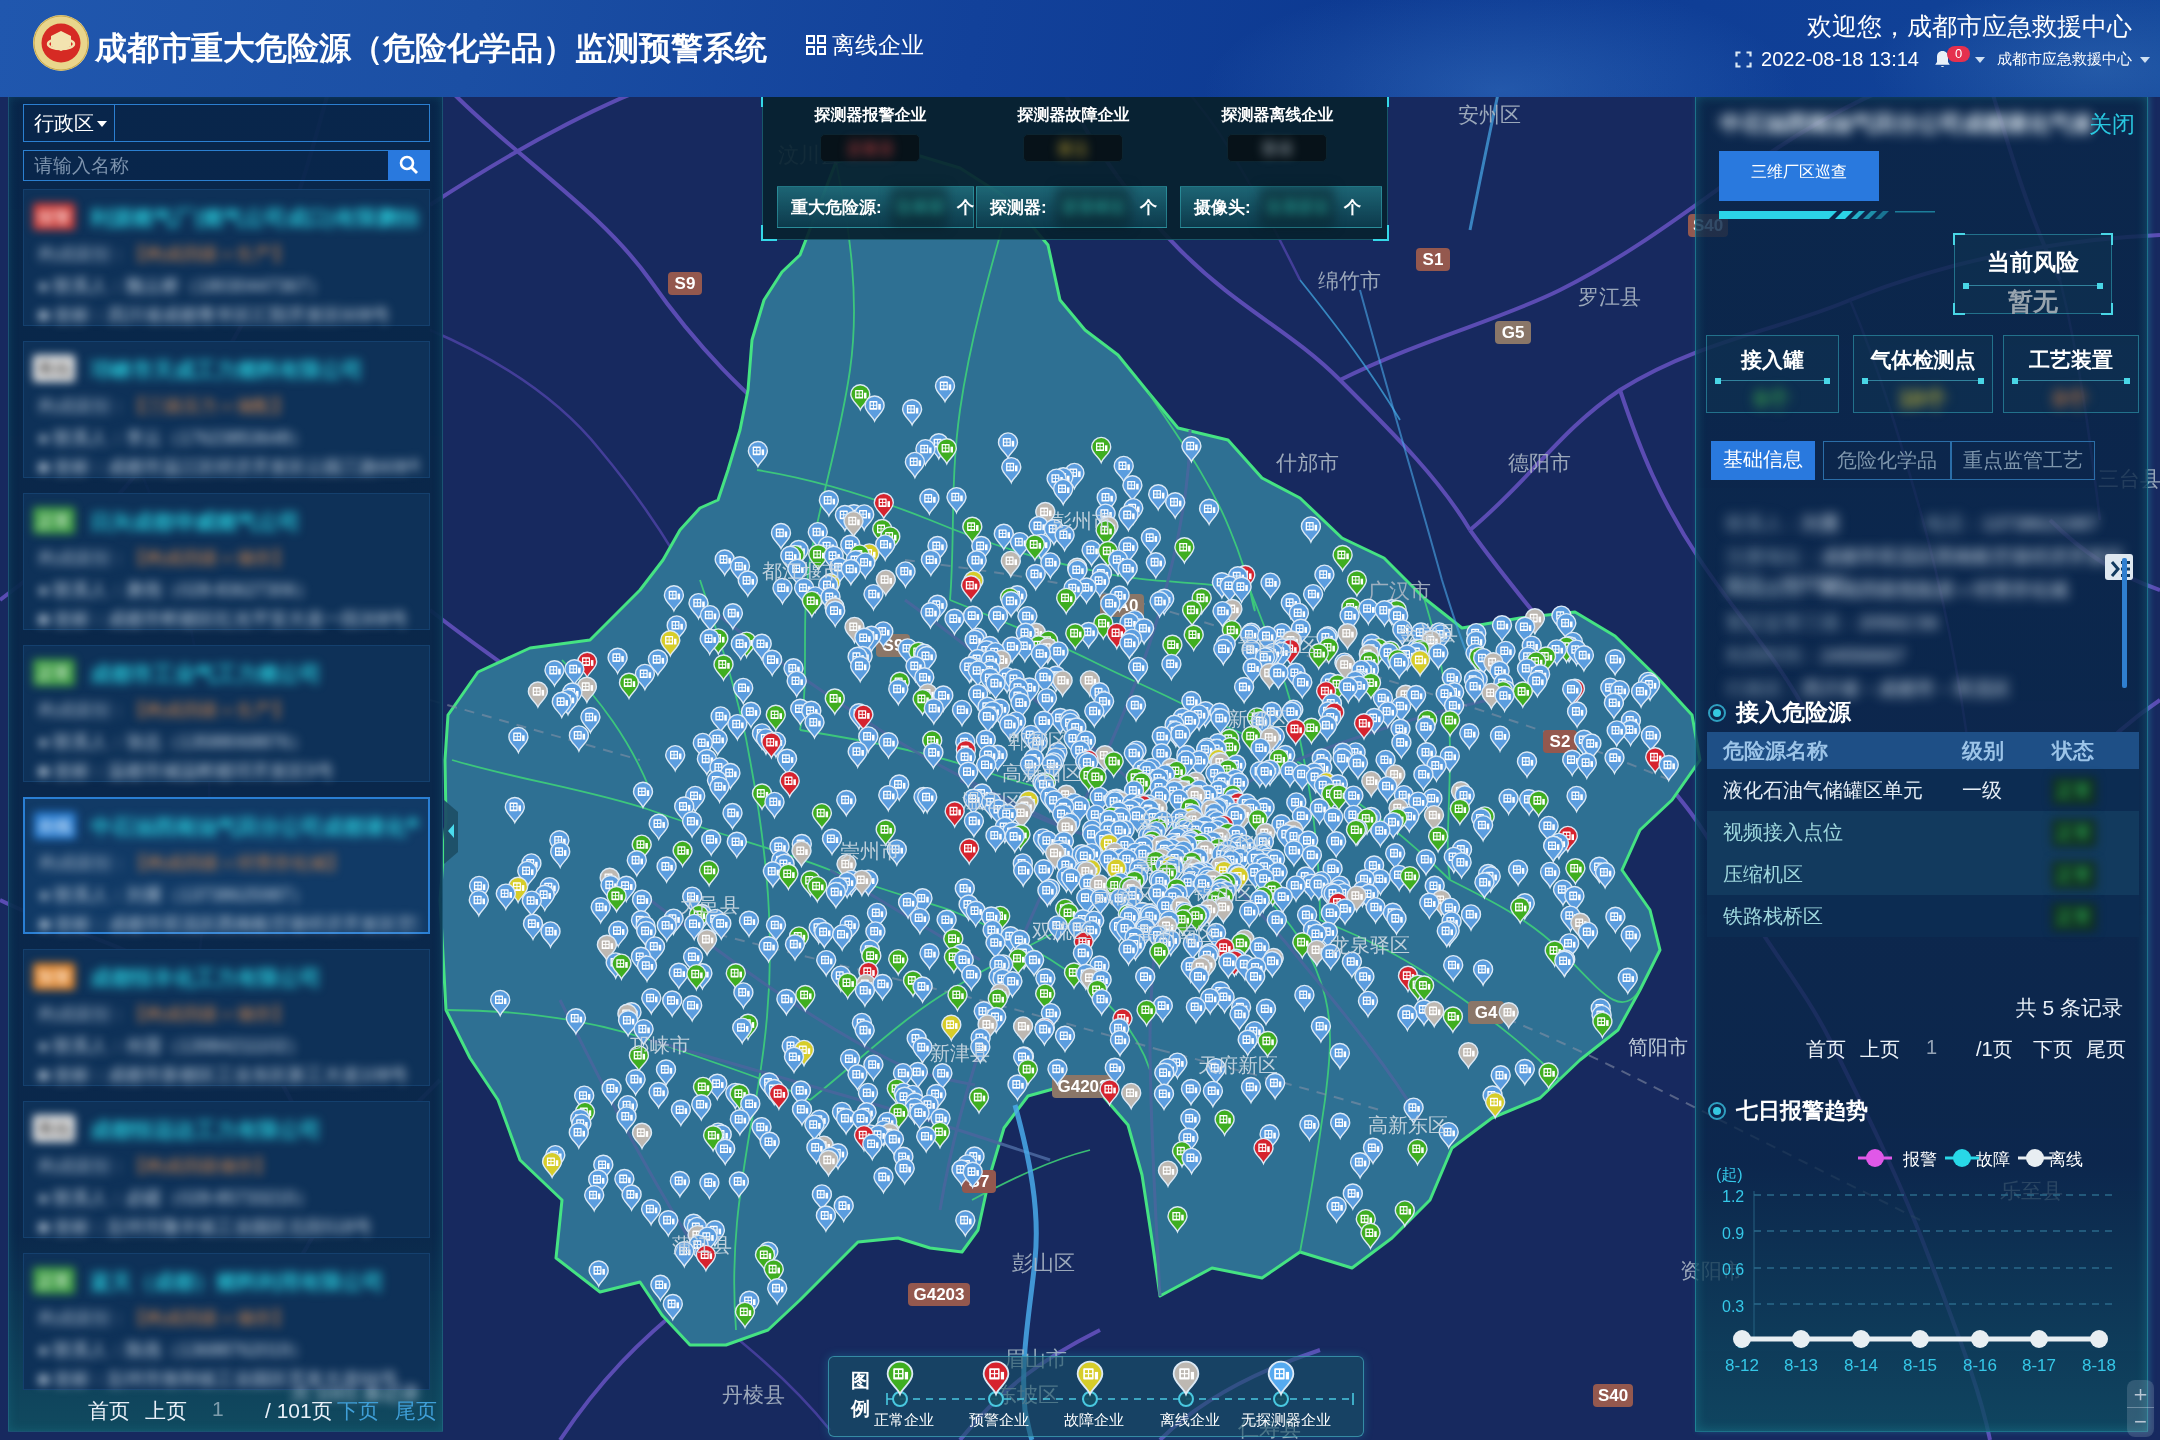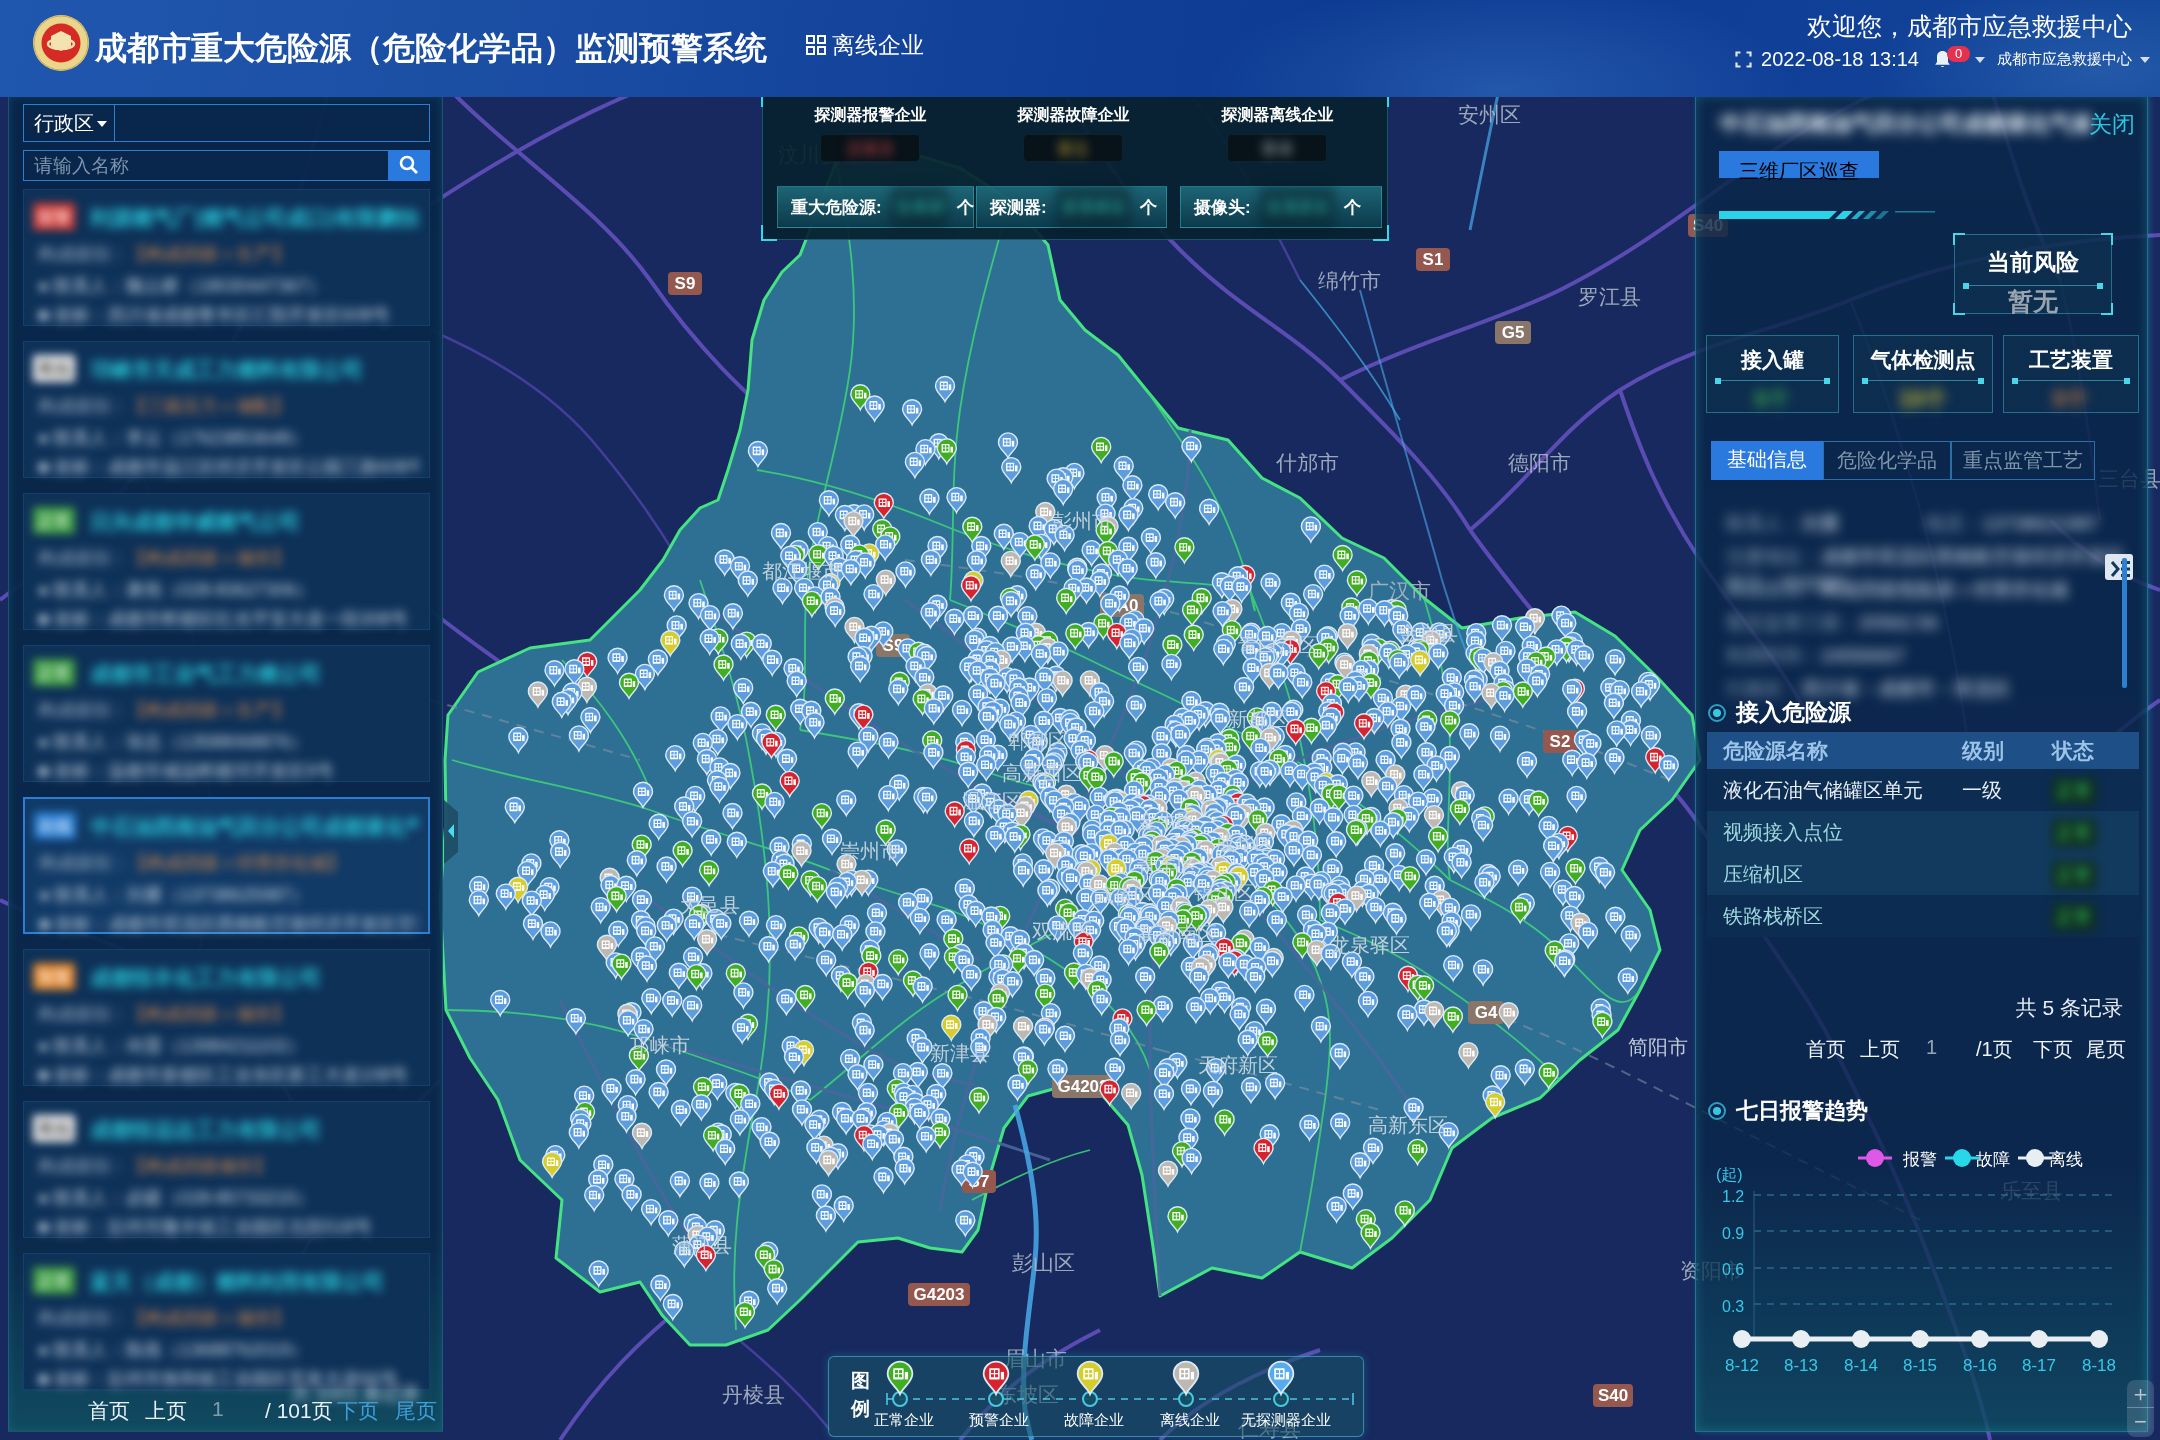--- a/index.html
+++ b/index.html
@@ -44,21 +44,21 @@
 #ts .led{position:absolute;top:41px;width:100px;height:28px;background:#071219;border-radius:5px;border:1px solid #0c2430}
 #ts .ledv{width:100%;height:100%;text-align:center;font-size:19px;font-weight:bold;line-height:27px;filter:blur(6px)}
 #ts .bx{position:absolute;top:93px;height:42px;background:linear-gradient(180deg,rgba(42,145,160,.6),rgba(13,62,80,.85));border:1px solid rgba(60,190,200,.45);color:#fff;font-size:17px;font-weight:bold;line-height:40px;padding-left:13px;white-space:nowrap}
 #ts .bx .num{display:inline-block;min-width:56px;background:rgba(5,25,35,.55);border-radius:3px;color:#35e0c8;text-align:center;filter:blur(6px);margin:0 5px;font-size:19px}
 
 #rp{position:absolute;left:1695px;top:95px;width:453px;height:1337px;z-index:20;
 background:linear-gradient(180deg,rgba(9,38,72,.84),rgba(9,38,72,.78) 80%,rgba(13,76,96,.8));
 border:1px solid rgba(46,190,200,.5);box-shadow:0 0 12px rgba(40,200,210,.28) inset, 2px 0 6px rgba(40,200,210,.25)}
 #rp .title{position:absolute;left:24px;top:13px;width:370px;height:28px;color:#e8f2fa;font-size:22px;font-weight:bold;filter:blur(6px);white-space:nowrap;overflow:hidden}
 #rp .close{position:absolute;right:12px;top:13px;color:#29c8e0;font-size:23px}
-#rp .btn3d{position:absolute;left:23px;top:55px;width:160px;height:27px;background:#2979de;color:#000000;font-size:20px;text-align:center;line-height:41px}
+#rp .btn3d{position:absolute;left:23px;top:55px;width:160px;height:50px;background:#2979de;color:#ffffff;font-size:16px;text-align:center;line-height:41px}
 #rp .prog{position:absolute;left:23px;top:113px;width:240px;height:10px}
 .kbox{position:absolute;border:1px solid rgba(52,170,190,.55);background:rgba(16,60,86,.35)}
 .kbox .cor{position:absolute;width:12px;height:12px;border:2px solid #49d6e6}
 .kbox .t{position:absolute;top:12px;width:100%;text-align:center;color:#fff;font-size:23px;font-weight:bold}
 .kbox .dvd{position:absolute;left:10px;right:10px;top:50px;border-top:1px solid rgba(80,200,220,.55)}
 .kbox .dvd i{position:absolute;width:6px;height:6px;background:#49d6e6;top:-3px}
 .kbox .v{position:absolute;top:50px;width:100%;text-align:center;font-size:25px;font-weight:bold;color:#98a4ae}
 .kbox2 .t{top:10px;font-size:21px}
 .kbox2 .v{filter:blur(6px);font-size:23px}
 .tab{position:absolute;top:345px;height:39px;font-size:20px;text-align:center;line-height:37px}
@@ -1757,21 +1757,21 @@
         <div class="v" style="top:48px;color:#c8b832">10个</div>
   </div>
   <div class="kbox kbox2" style="left:307px;top:239px;width:136px;height:78px">
     <div class="t">工艺装置</div>
         <div class="dvd" style="top:44px">
           <i style="left:-2px"></i>
           <i style="right:-2px"></i>
         </div>
         <div class="v" style="top:48px;color:#c87840">0个</div>
   </div>
-  <div class="tab tabon" style="left:15px;width:112px">基础信息</div>
+  <div class="tab tabon" style="left:15px;width:104px">基础信息</div>
   <div class="tab taboff" style="left:127px;width:128px">危险化学品</div>
   <div class="tab taboff" style="left:255px;width:144px">重点监管工艺</div>
   <div class="inforow" style="top:415px"><span style="color:#8fa6ba">联系人：</span>刘重 <span style="margin-left:80px;color:#8fa6ba">电话：</span>13738621987</div>
   <div class="inforow" style="top:448px"><span style="color:#8fa6ba">注册地址：</span>成都市双流区西南航空港经济开发区 <span style="color:#8fa6ba">电区：</span>610200</div>
   <div class="inforow" style="top:481px"><span style="color:#8fa6ba">构成级别：</span>构成四级危险源＋经营存化城</div>
   <div class="inforow" style="top:514px"><span style="color:#8fa6ba">暂定监管三级：</span>20562.56</div>
   <div class="inforow" style="top:547px"><span style="color:#8fa6ba">利用时间：</span>24556667</div>
   <div class="inforow" style="top:580px"><span style="color:#8fa6ba">行政区：</span>四川省－成都市－双流区</div>
   <div style="position:absolute;right:14px;top:458px;width:28px;height:26px;background:#dfe8f0;border-radius:3px"><svg width="30" height="30">
           <path d="M7,8 L13,15 L7,22" stroke="#123a5e" stroke-width="3" fill="none"></path>

